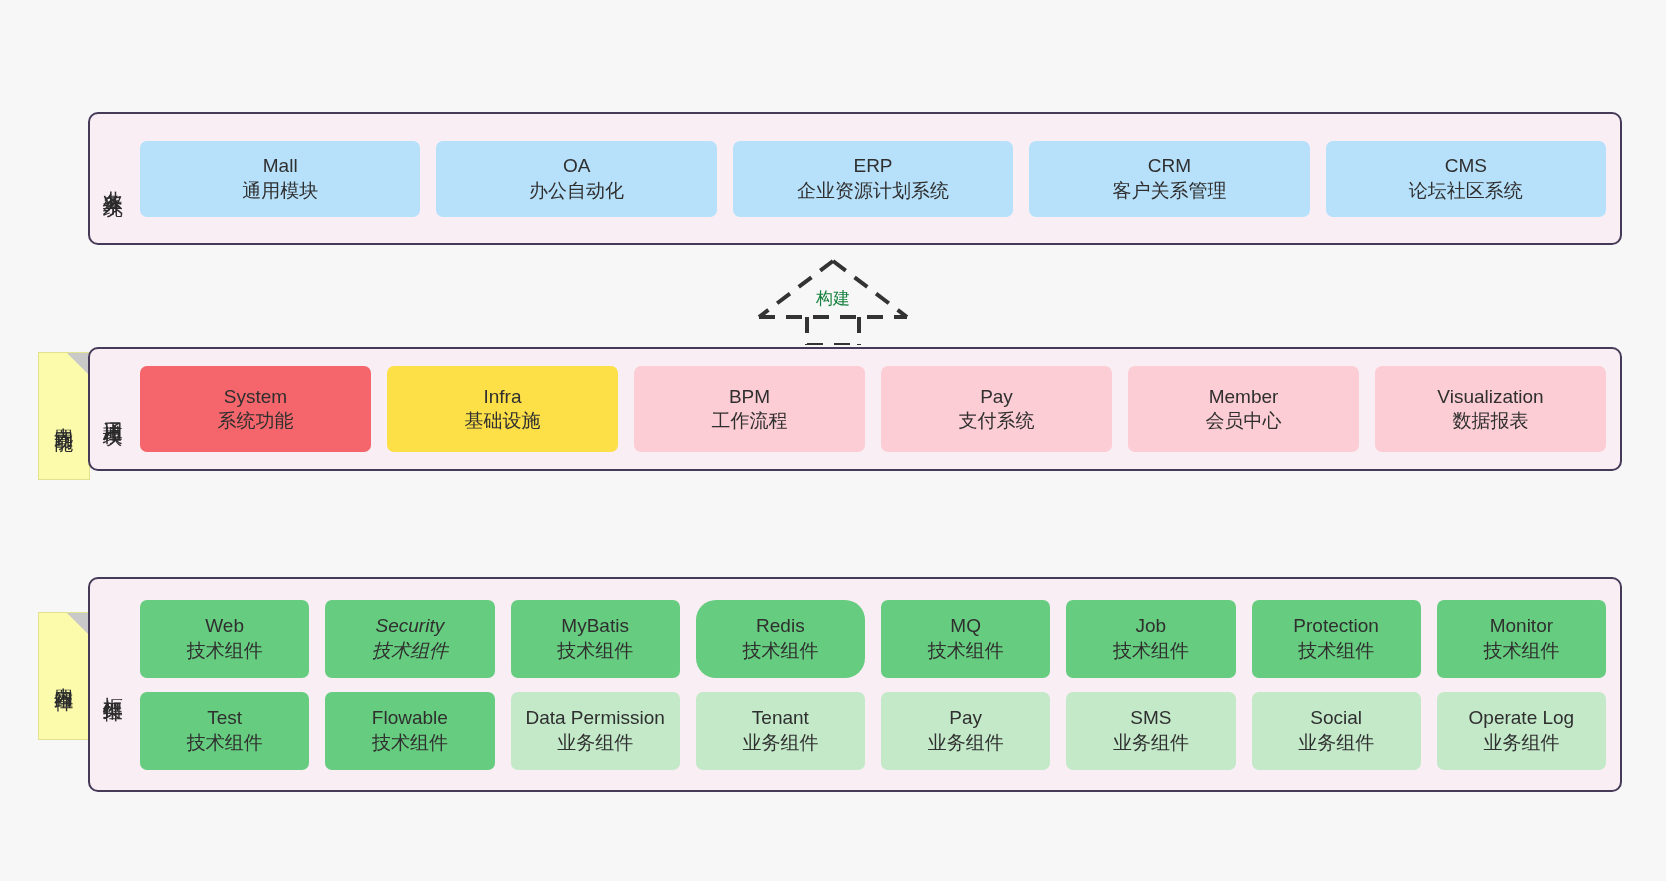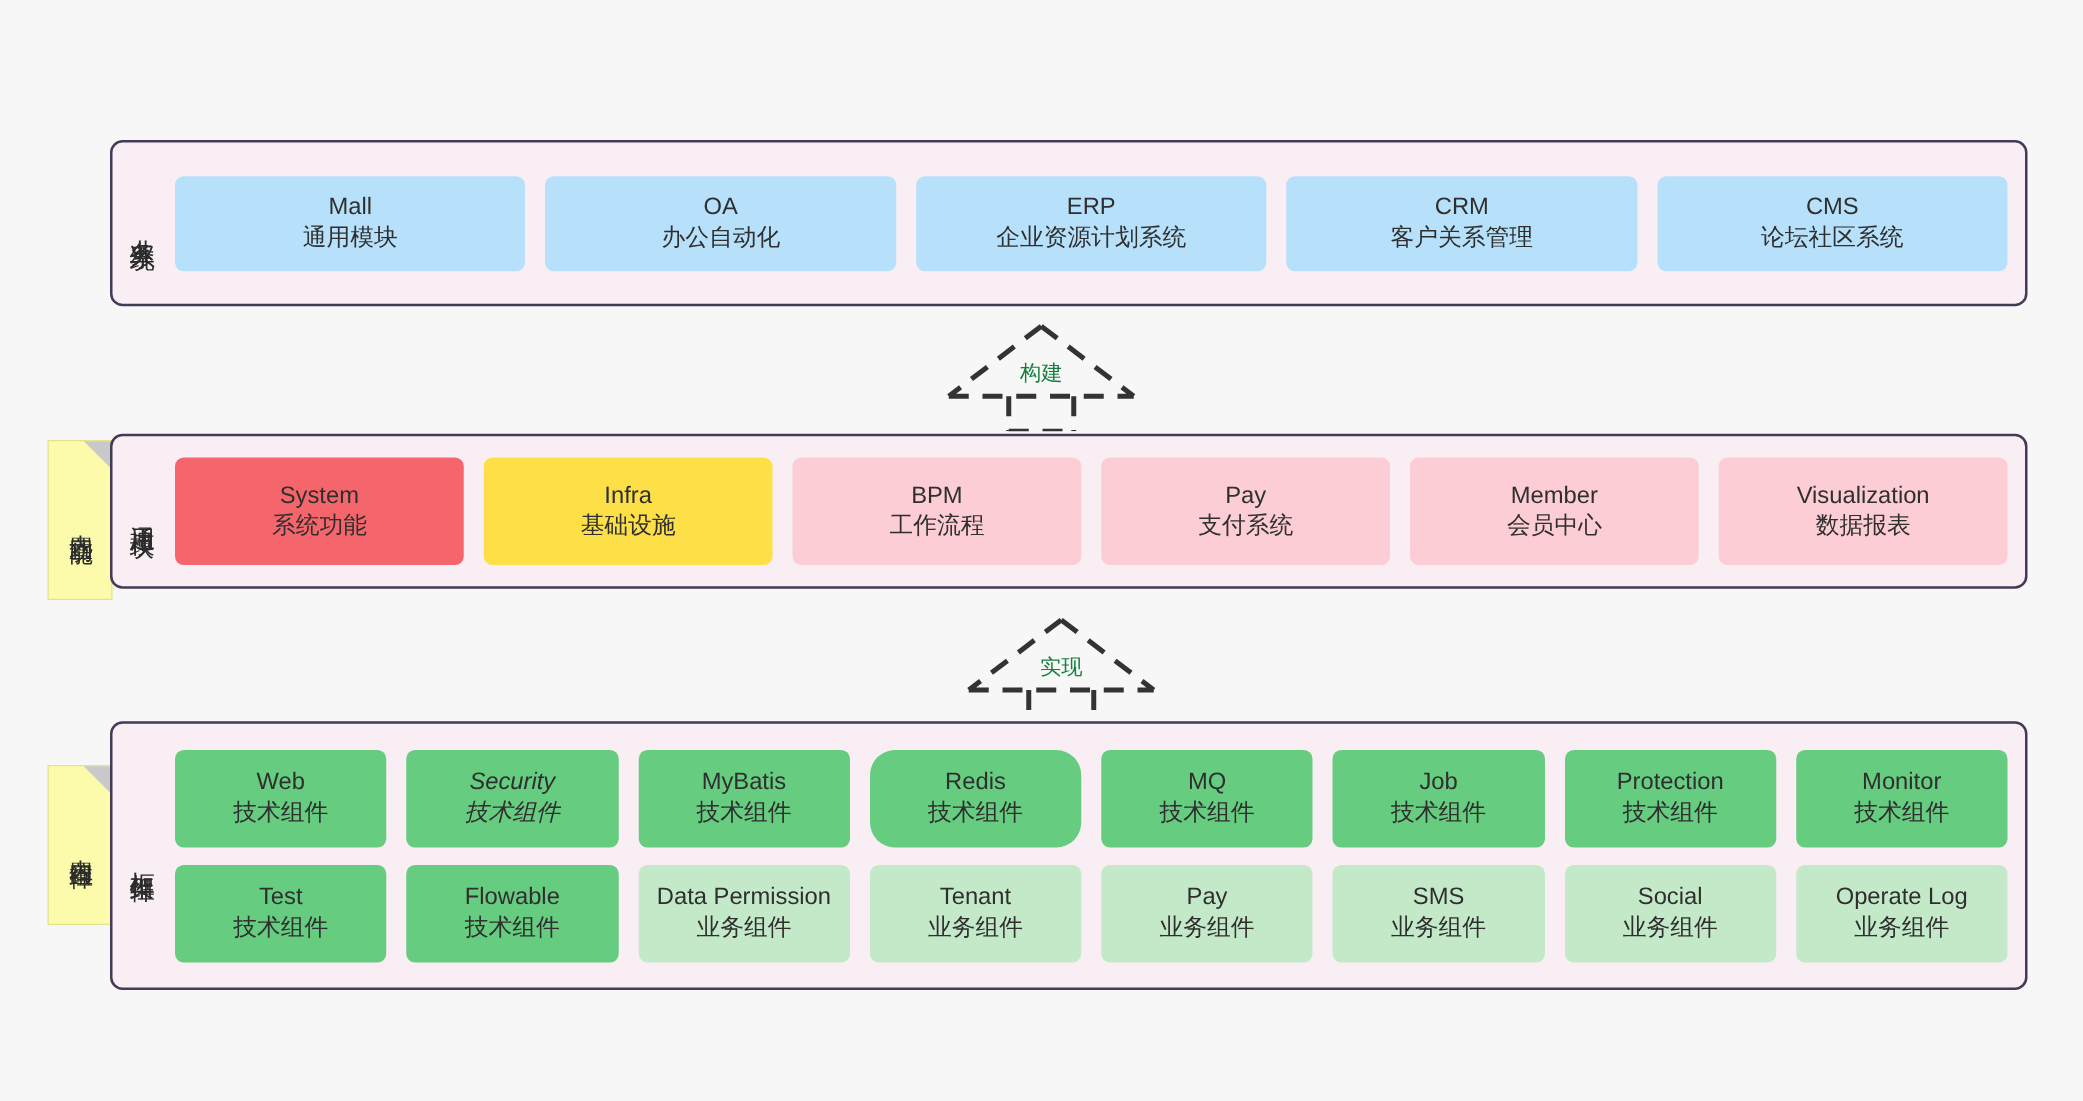--- a/index.html
+++ b/index.html
@@ -188,27 +188,20 @@
             <div class="l2">会员中心</div>
           </div>
           <div class="cell" style="background: rgb(252, 205, 212);">
             <div>Visualization</div>
             <div class="l2">数据报表</div>
           </div>
         </div>
     </div>
   </div>
 
-  <div class="arrow-wrap" id="arrow-implement">
-    <svg width="162" height="90" viewBox="0 0 162 90">
-      <path d="M81 6 L155 62 M81 6 L7 62 M7 62 L155 62" fill="none" stroke="#333" stroke-width="4" stroke-dasharray="16 11" stroke-linecap="butt"></path>
-      <path d="M55 62 L55 90 M107 62 L107 90 M55 90 L107 90" fill="none" stroke="#333" stroke-width="4" stroke-dasharray="16 11" stroke-linecap="butt"></path>
-    </svg>
-    <span class="arrow-label">实现</span>
-  </div>
 
   <div class="note" id="note-builtin-component">
     <span>内置组件</span>
     <span class="fold"></span>
   </div>
   <div class="layer" id="layer-framework">
     <div class="layer-title">框架组件</div>
     <div class="layer-body">
       <div class="row" id="framework-row-1">
           <div class="cell" style="background: rgb(102, 204, 127);">

